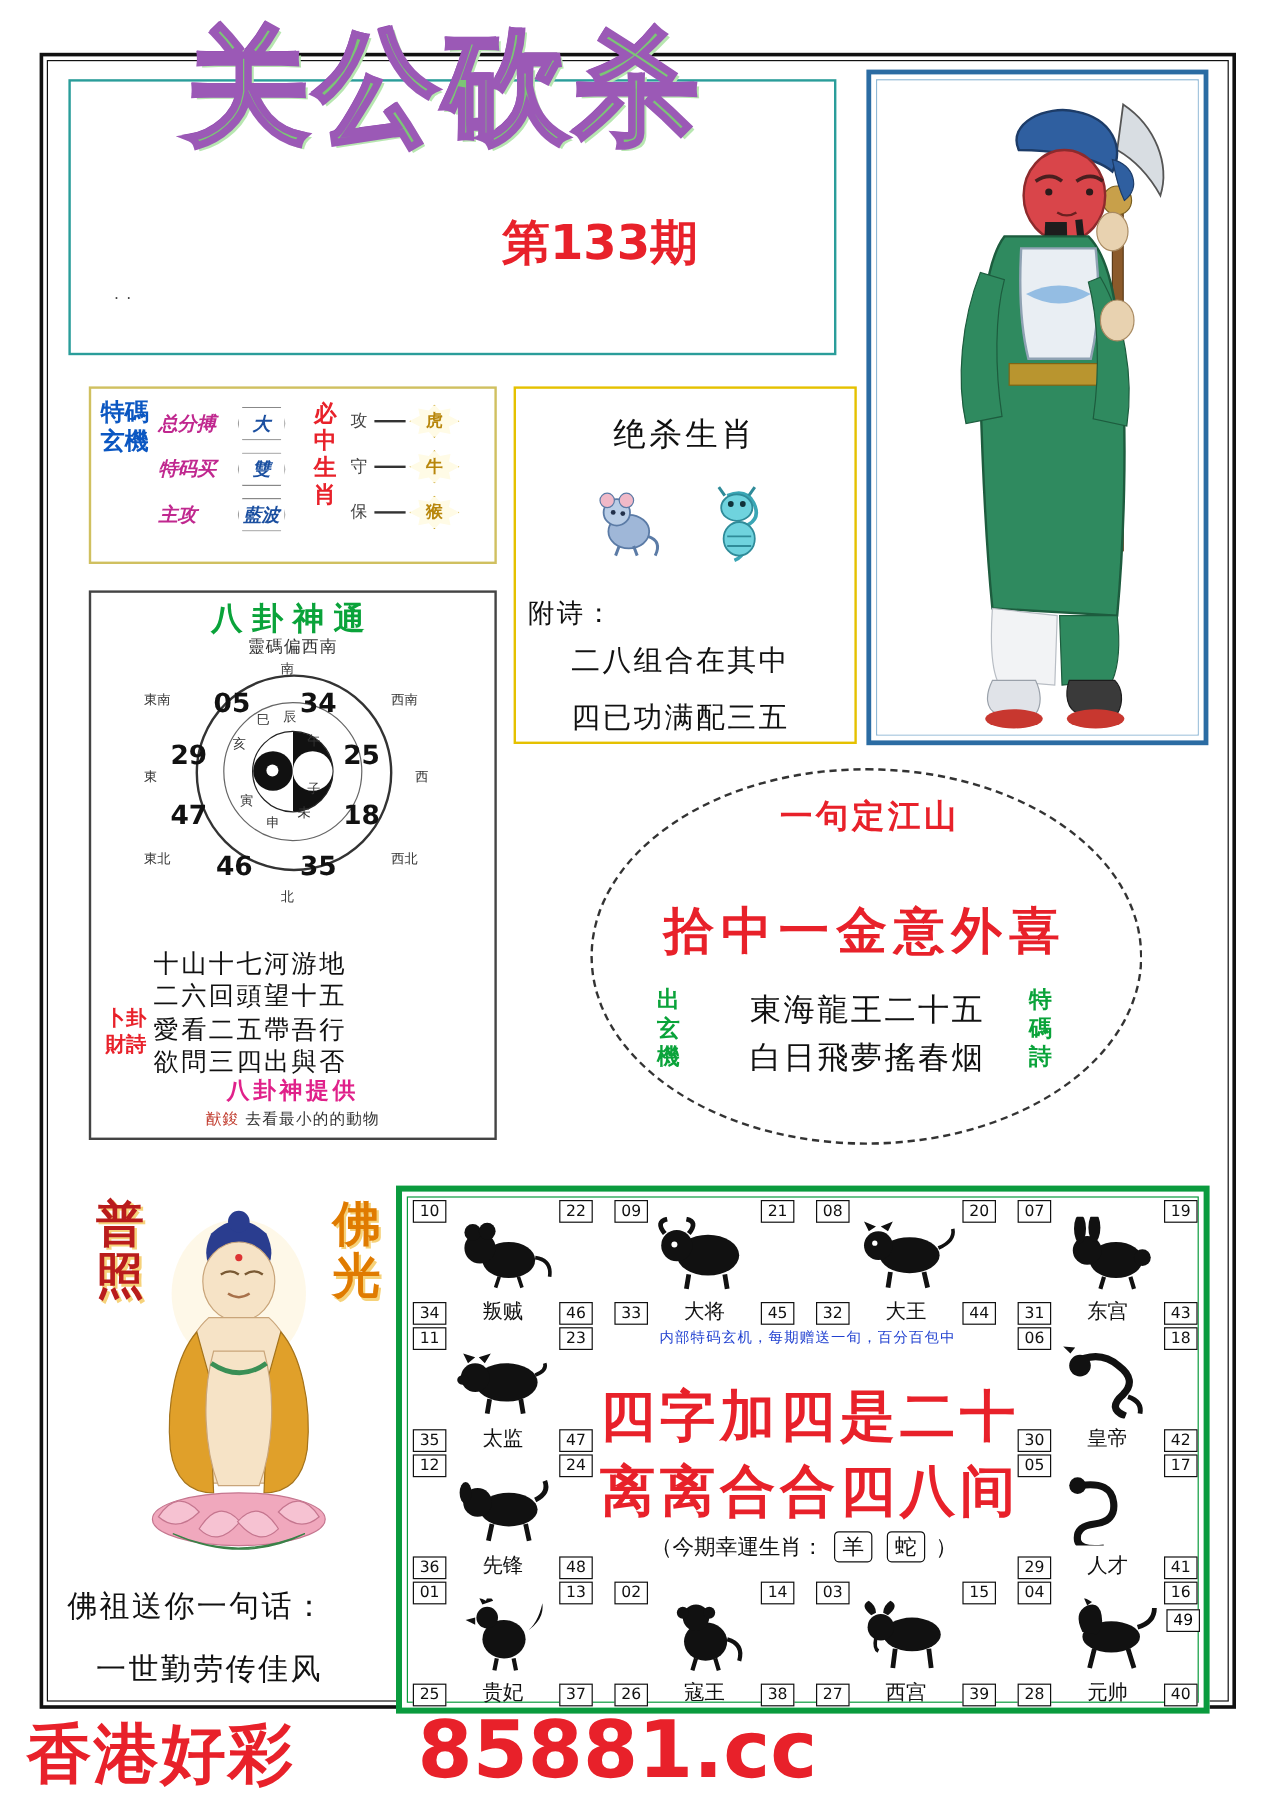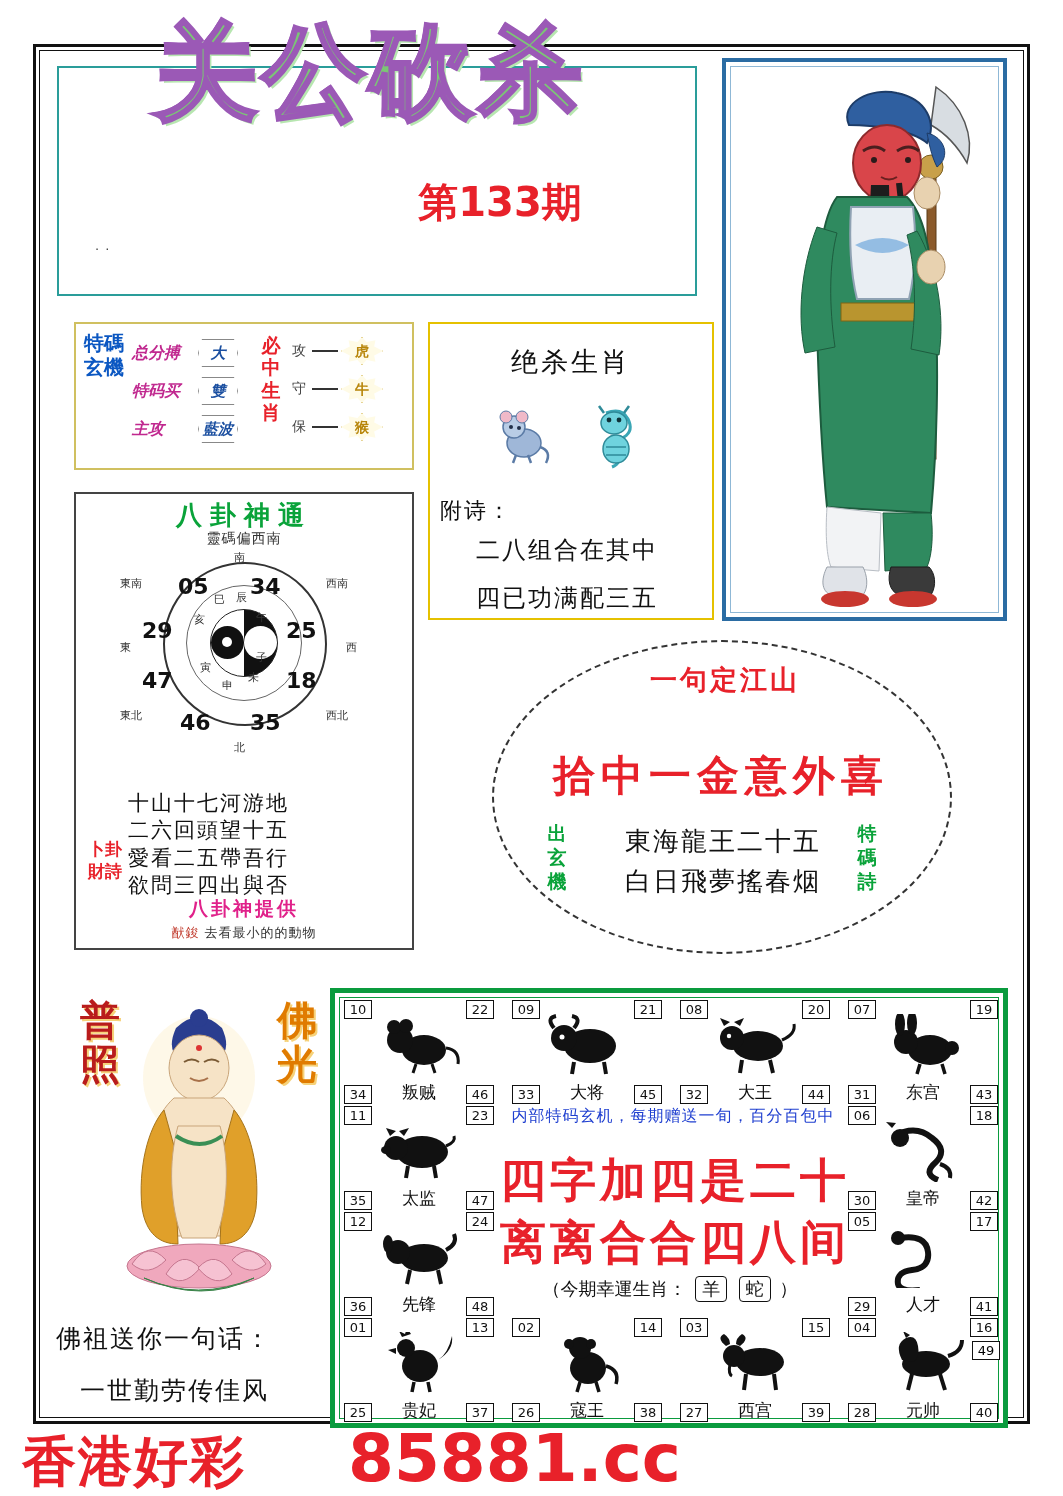--- a/index.html
+++ b/index.html
@@ -206,21 +206,21 @@
   }
   .cell .tl{left:0;top:0;}
   .cell .tr{right:0;top:0;}
   .cell .bl{left:0;bottom:0;}
   .cell .br{right:0;bottom:0;}
   .cell .name{position:absolute;left:30px;bottom:0;width:90px;text-align:center;font-size:17px;color:#111;}
   .cell .ani{position:absolute;left:32px;top:14px;width:86px;height:62px;}
 
   .promo{
     position:absolute;left:448px;top:1106px;width:450px;text-align:center;
-    font-size:16px;color:#1f3fd0;letter-spacing:1px;
+    font-size:12px;color:#1f3fd0;letter-spacing:1px;
   }
   .big-poem1{
     position:absolute;left:440px;top:1150px;width:470px;text-align:center;
     font-size:46px;font-weight:bold;color:#e8212a;letter-spacing:4px;
   }
   .big-poem2{
     position:absolute;left:440px;top:1212px;width:470px;text-align:center;
     font-size:46px;font-weight:bold;color:#e8212a;letter-spacing:4px;
   }
   .lucky{

